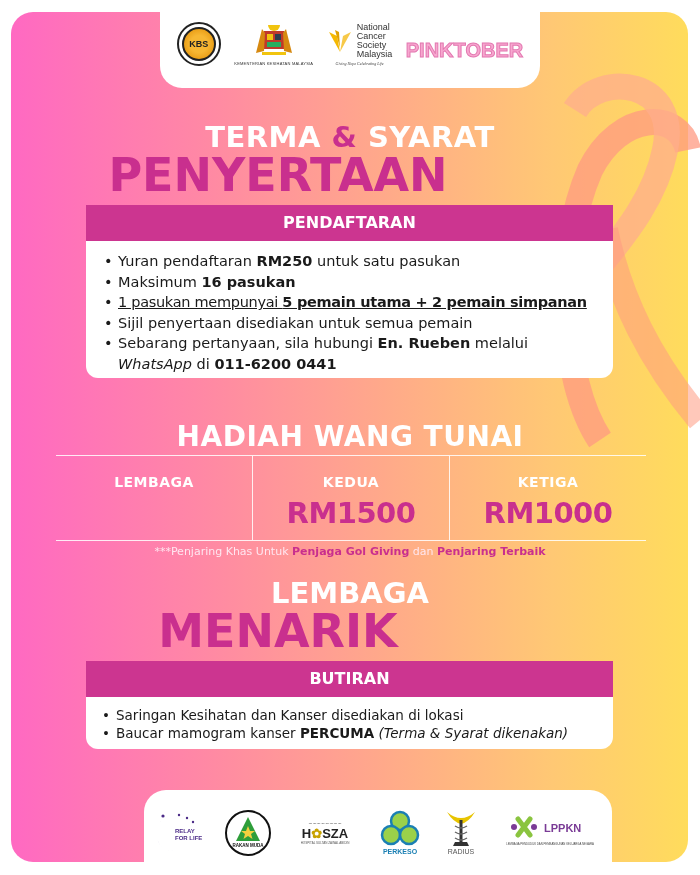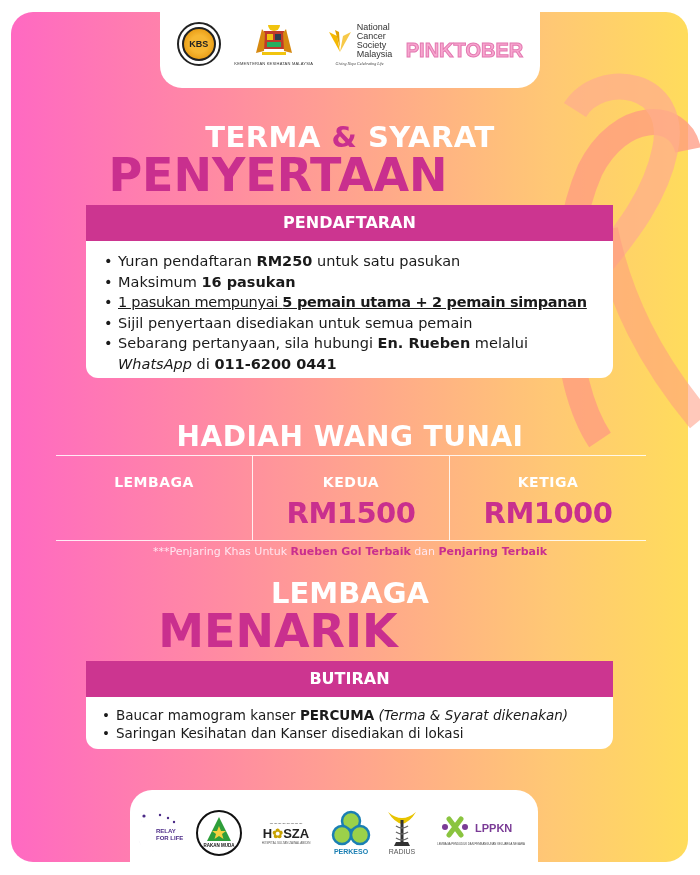--- a/index.html
+++ b/index.html
@@ -13,21 +13,21 @@
     }
 
     
     .ribbon { position: absolute; left: 0; top: 0; width: 700px; height: 875px; pointer-events: none; }
 
     
     .logo-bar {
       position: absolute; background: #ffffff; display: flex; align-items: center; justify-content: space-around;
     }
     .logo-bar.top { left: 160px; top: 0; width: 380px; height: 88px; border-radius: 0 0 22px 22px; padding: 0 10px; }
-    .logo-bar.bottom { left: 130px; top: 790px; width: 408px; height: 85px; border-radius: 22px 22px 0 0; padding: 0 2px; }
+    .logo-bar.bottom { left: 144px; top: 790px; width: 468px; height: 85px; border-radius: 22px 22px 0 0; padding: 0 2px; }
 
     .logo { display: flex; flex-direction: column; align-items: center; justify-content: center; }
     .logo .caption { font-family: "Liberation Sans", sans-serif; font-size: 4px; color: #333; margin-top: 2px; letter-spacing: 0.2px; }
 
     .kbs-ring { width: 44px; height: 44px; border-radius: 50%; border: 2px solid #222; display: flex; align-items: center; justify-content: center; background: #fff; text-align: center; }
     .kbs-inner { width: 34px; height: 34px; border-radius: 50%; background: radial-gradient(circle, #f7b733 40%, #e08a00 100%); border: 2px solid #222; display: flex; align-items: center; justify-content: center; font: bold 9px "Liberation Sans", sans-serif; color: #222; }
 
     .ncsm { display: flex; align-items: center; gap: 4px; }
     .ncsm-text { font: 9px/9px "Liberation Sans", sans-serif; color: #333; }
     .ncsm-tag { font: italic 4px "Liberation Serif", serif; color: #444; margin-top: 2px; }
@@ -133,31 +133,31 @@
   <div class="prize">
     <div class="prize-label">KEDUA</div>
     <div class="prize-amount">RM1500</div>
   </div>
   <div class="prize">
     <div class="prize-label">KETIGA</div>
     <div class="prize-amount">RM1000</div>
   </div>
 </div>
 <div class="award-note">
-  <span>***Penjaring Khas Untuk </span><span class="pk">Rueben Gol Terbaik</span><span> dan </span><span class="pk">Penjaring Terbaik</span>
+  <span>***Penjaring Khas Untuk </span><span class="pk">Penjaga Gol Giving</span><span> dan </span><span class="pk">Penjaring Terbaik</span>
 </div>
 
 <div class="h-white" style="top:576px; font-size:29px;">LEMBAGA</div>
 <div class="h-magenta" style="top:604px; font-size:46px;">MENARIK</div>
 
 <div class="card-head" style="top:661px; height:36px; line-height:36px; font-size:16px;">BUTIRAN</div>
 <div class="card" style="top:697px; height:52px; padding:9px 0 0 14px;">
   <ul style="font-size:13.5px; line-height:18px;">
+    <li>Saringan Kesihatan dan Kanser disediakan di lokasi</li>
     <li><span>Baucar mamogram kanser </span><b>PERCUMA</b><i> (Terma &amp; Syarat dikenakan)</i></li>
-    <li>Saringan Kesihatan dan Kanser disediakan di lokasi</li>
   </ul>
 </div>
 
 <div class="logo-bar bottom">
   <div class="logo">
     <svg width="46" height="44" viewBox="0 0 46 44">
       <path d="M16 4 A18 18 0 1 0 18 40 A15 15 0 1 1 16 4Z" fill="#4b2a87"></path>
       <circle cx="6" cy="5" r="1.6" fill="#4b2a87"></circle>
         <circle cx="22" cy="4" r="1.2" fill="#4b2a87"></circle>
       <circle cx="30" cy="7" r="1.2" fill="#4b2a87"></circle>

